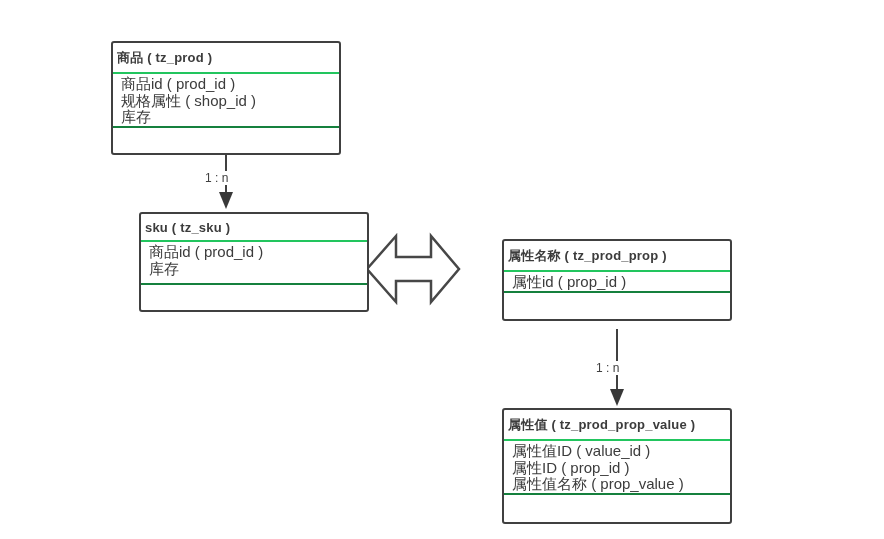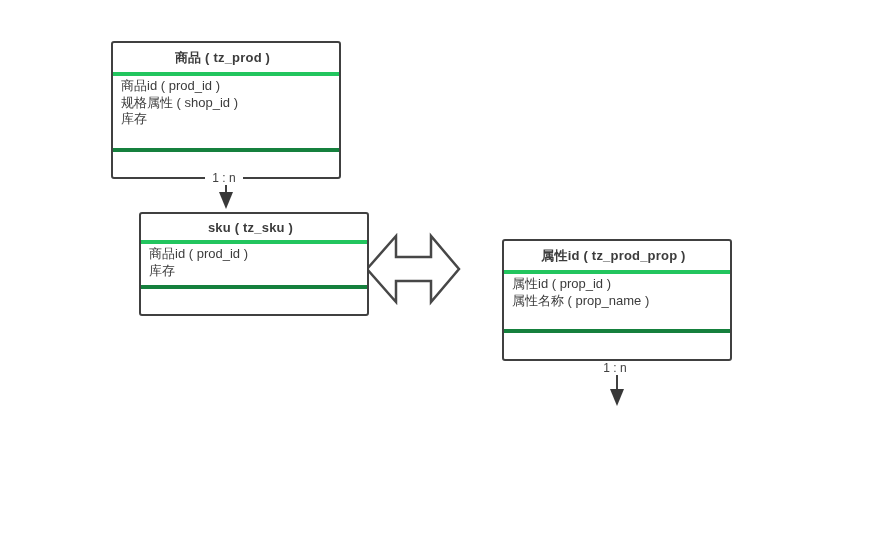--- a/index.html
+++ b/index.html
@@ -26,47 +26,46 @@
     width: 230px;
     box-sizing: border-box;
     background: #ffffff;
     border: 2px solid #404040;
     border-radius: 3px;
     color: #3c3c3c;
   }
   .entity-title {
     font-weight: bold;
     font-size: 13px;
-    text-align: center;
     padding: 6px 11px 5px 4px;
-    border-bottom: 4px solid #22c55e;
+    border-bottom: 2px solid #22c55e;
     letter-spacing: 0.2px;
   }
   .entity-fields {
-    padding: 2px 6px 20px 8px;
-    border-bottom: 4px solid #15803d;
-    font-size: 13px;
+    padding: 2px 6px 0 8px;
+    border-bottom: 2px solid #15803d;
+    font-size: 15px;
     line-height: 16.5px;
   }
   .entity-field { white-space: nowrap; }
   .entity-footer { height: 25px; }
 
   .entity-prod            { left: 111px; top: 41px;  }
   .entity-sku             { left: 111px; top: 212px; margin-left: 28px; }
   .entity-prod-prop       { left: 502px; top: 239px; }
   .entity-prod-prop-value { left: 502px; top: 408px; }
 
   .entity-sku .entity-fields { padding-bottom: 6px; }
   .entity-prod-prop .entity-footer { height: 26px; }
   .entity-prod-prop-value .entity-footer { height: 27px; }
 
   .rel-label {
     position: absolute;
     width: 38px;
-    text-align: center;
+    text-align: left;
     background: #ffffff;
     font-size: 12px;
     color: #404040;
     line-height: 14px;
   }
   .rel-label-1 { left: 205px; top: 171px; }
   .rel-label-2 { left: 596px; top: 361px; }
 </style>
 </head>
 <body>
@@ -101,25 +100,33 @@
   <div class="entity entity-sku">
     <div class="entity-title">sku ( tz_sku )</div>
     <div class="entity-fields">
         <div class="entity-field">商品id ( prod_id )</div>
         <div class="entity-field">库存</div>
       </div>
     <div class="entity-footer"></div>
   </div>
 
   <div class="entity entity-prod-prop">
-    <div class="entity-title">属性id ( tz_prod_prop )</div>
+    <div class="entity-title">属性名称 ( tz_prod_prop )</div>
     <div class="entity-fields">
         <div class="entity-field">属性id ( prop_id )</div>
-        <div class="entity-field">属性名称 ( prop_name )</div>
       </div>
     <div class="entity-footer"></div>
   </div>
 
+  <div class="entity entity-prod-prop-value">
+    <div class="entity-title">属性值 ( tz_prod_prop_value )</div>
+    <div class="entity-fields">
+        <div class="entity-field">属性值ID ( value_id )</div>
+        <div class="entity-field">属性ID ( prop_id )</div>
+        <div class="entity-field">属性值名称 ( prop_value )</div>
+      </div>
+    <div class="entity-footer"></div>
+  </div>
 
   <div class="rel-label rel-label-1">1 : n</div>
   <div class="rel-label rel-label-2">1 : n</div>
 
 </div>
 
 </body></html>

